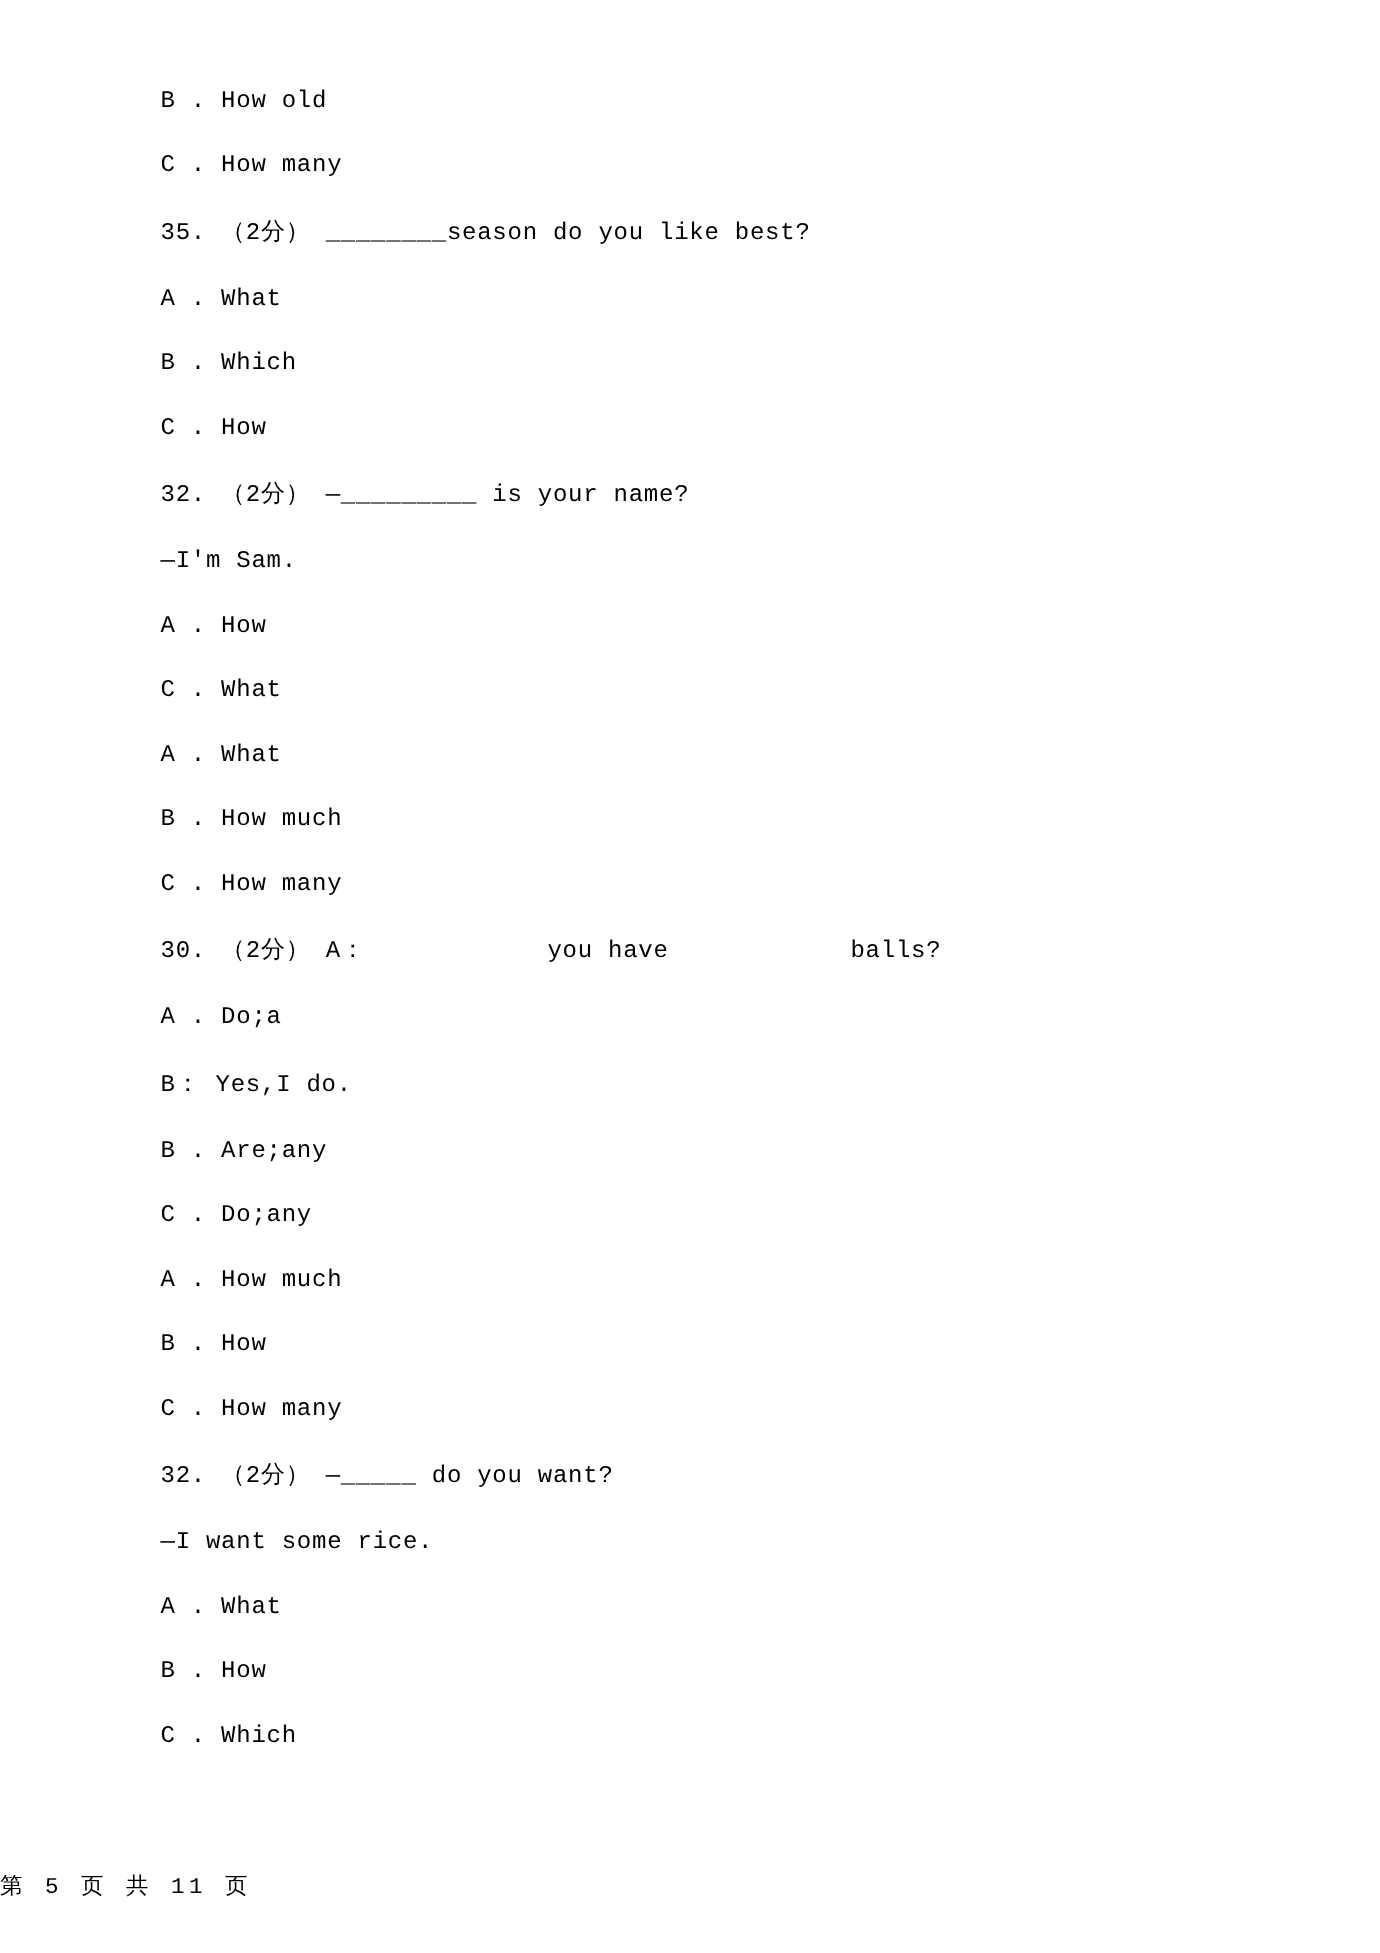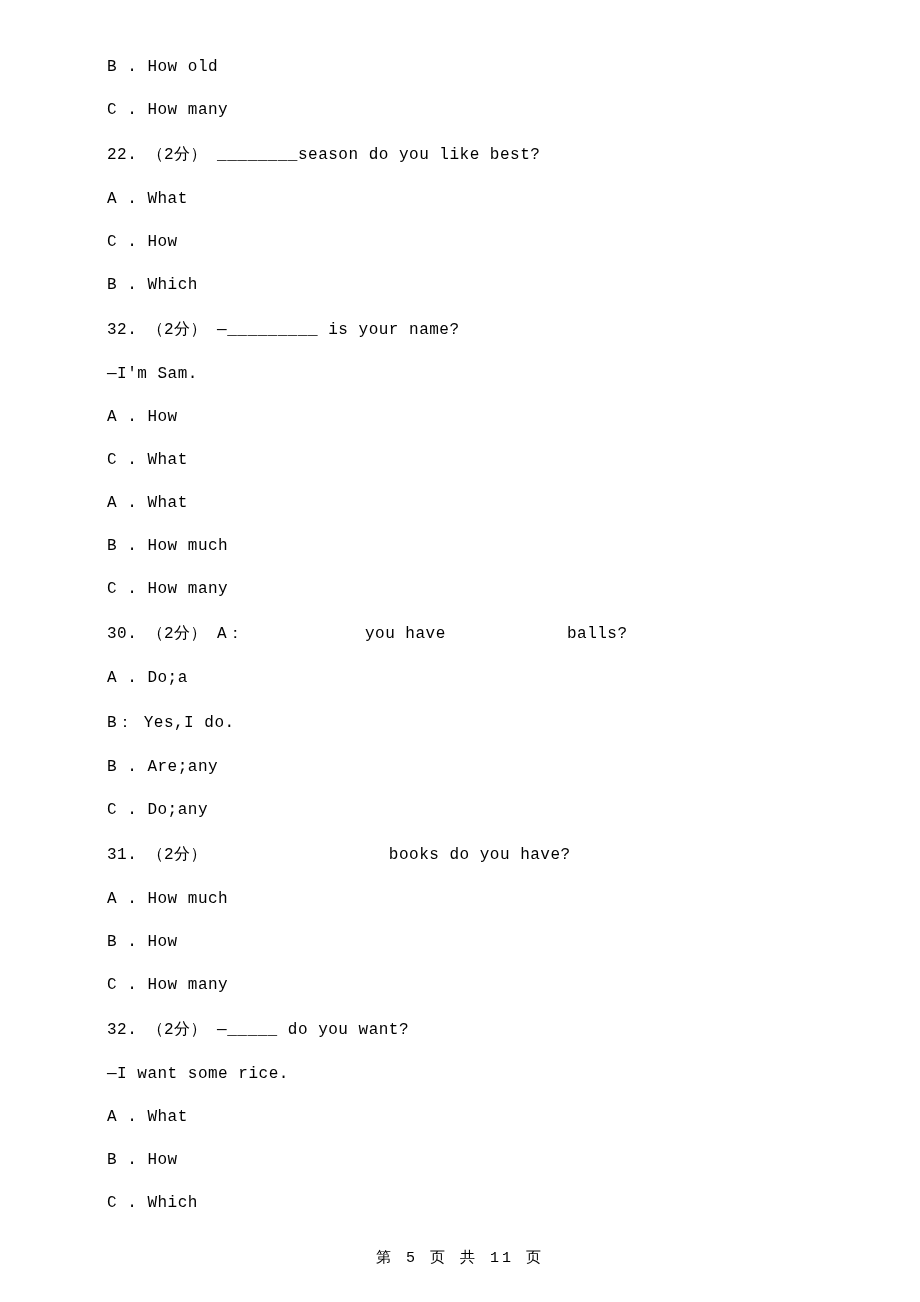--- a/index.html
+++ b/index.html
@@ -24,48 +24,46 @@
     .line {
       margin-bottom: 25px;
       letter-spacing: 0.5px;
       white-space: pre;
     }
     .footer {
       position: absolute;
       bottom: 35px;
       left: 0;
       right: 0;
-      text-align: center;
       font-size: 15px;
       letter-spacing: 3px;
     }
   </style>
 </head>
 <body>
 
 <div class="content">
   <div class="line">B . How old</div>
   <div class="line">C . How many</div>
-  <div class="line">22. （2分） ________season do you like best?</div>
+  <div class="line">35. （2分） ________season do you like best?</div>
   <div class="line">A . What</div>
+  <div class="line">B . Which</div>
   <div class="line">C . How</div>
-  <div class="line">B . Which</div>
   <div class="line">32. （2分） —_________ is your name?</div>
   <div class="line">—I'm Sam.</div>
   <div class="line">A . How</div>
   <div class="line">C . What</div>
   <div class="line">A . What</div>
   <div class="line">B . How much</div>
   <div class="line">C . How many</div>
   <div class="line">30. （2分） A：            you have            balls?</div>
   <div class="line">A . Do;a</div>
   <div class="line">B： Yes,I do.</div>
   <div class="line">B . Are;any</div>
   <div class="line">C . Do;any</div>
-  <div class="line">31. （2分）                  books do you have?</div>
   <div class="line">A . How much</div>
   <div class="line">B . How</div>
   <div class="line">C . How many</div>
   <div class="line">32. （2分） —_____ do you want?</div>
   <div class="line">—I want some rice.</div>
   <div class="line">A . What</div>
   <div class="line">B . How</div>
   <div class="line">C . Which</div>
 
 </div>

